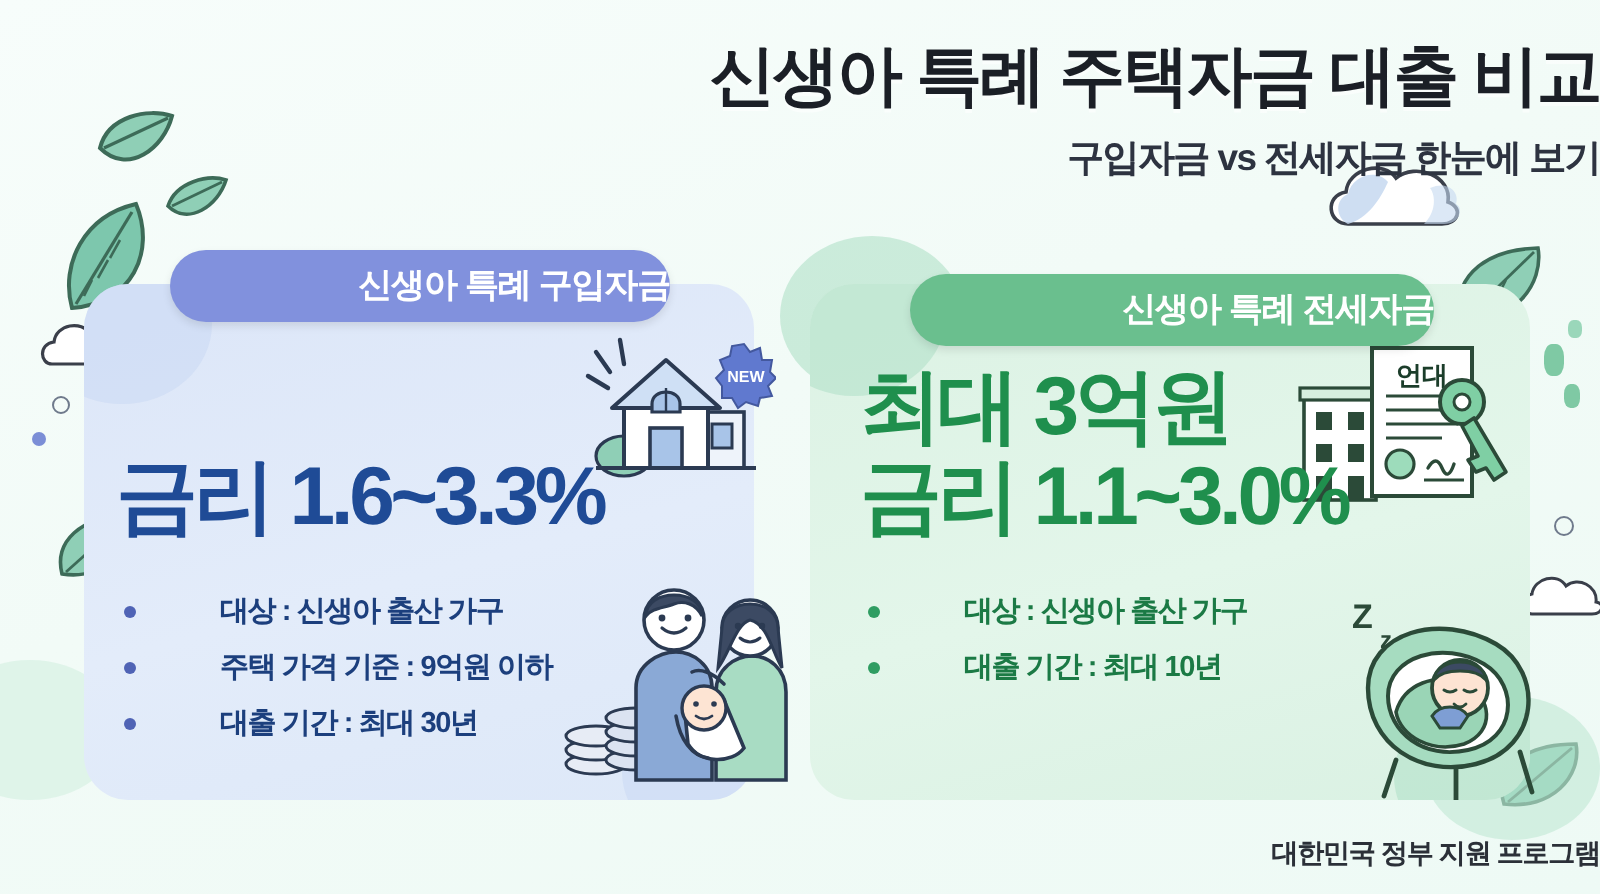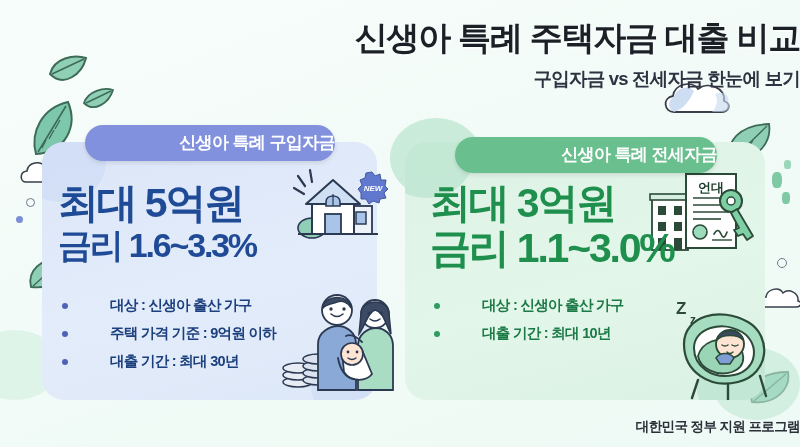--- a/index.html
+++ b/index.html
@@ -63,21 +63,21 @@
   
   .headline {
     position:absolute; z-index:6;
     font-weight:bold; letter-spacing:-2.2px; line-height:1.0;
     white-space:nowrap;
   }
   .hl-blue { color:#1f4b96; }
   .hl-green { color:#1f8f4d; }
 
   #buy-amount  { top:183px; left:58px;  font-size:41px; }
-  #buy-rate    { top:228px; left:58px;  font-size:34px; }
+  #buy-rate    { top:228px; left:58px;  font-size:41px; }
   #jeo-amount  { top:183px; left:430px; font-size:41px; }
   #jeo-rate    { top:228px; left:430px; font-size:41px; }
 
   
   .bullets { position:absolute; z-index:6; }
   #bullets-buy    { top:296px; left:62px; }
   #bullets-jeonse { top:296px; left:434px; }
 
   .bullet-row { display:flex; align-items:center; margin-bottom:9px; }
   .bullet-dot {
@@ -95,21 +95,21 @@
 
   
   #footer {
     position:absolute; bottom:11px; left:0; width:800px;
     text-align:right; font-size:13.5px; font-weight:bold;
     color:#2b3038; letter-spacing:-0.6px; z-index:6;
   }
 
   
   .illus { position:absolute; z-index:5; }
-  #illus-house  { top:166px; left:288px;font-style:italic; }
+  #illus-house  { top:166px; left:288px; }
   #illus-family { top:282px; left:280px; }
   #illus-doc    { top:168px; left:648px; }
   #illus-cradle { top:296px; left:672px; }
 </style>
 </head>
 <body>
 
 <div id="canvas">
 
   <svg class="deco" style="top:52px;left:44px;" width="46" height="40" viewBox="0 0 46 40">
@@ -176,21 +176,20 @@
     <div id="subtitle">구입자금 vs 전세자금 한눈에 보기</div>
   </div>
 
   <div class="card" id="card-buy">
     <div class="card-blob" style="top:-20px;left:-26px;width:90px;height:80px;background:#c7d7f3;"></div>
     <div class="card-blob" style="bottom:-24px;right:-20px;width:86px;height:76px;background:#c7d7f3;"></div>
   </div>
 
   <div class="pill" id="pill-buy">신생아 특례 구입자금</div>
 
-  <div class="headline hl-blue" id="buy-amount">최대 5억원</div>
   <div class="headline hl-blue" id="buy-rate">금리 1.6~3.3%</div>
 
   <div class="bullets" id="bullets-buy">
     <div class="bullet-row">
       <span class="bullet-dot bd-blue"></span>
       <span class="bullet-text bt-blue">대상 : 신생아 출산 가구</span>
     </div>
     <div class="bullet-row">
       <span class="bullet-dot bd-blue"></span>
       <span class="bullet-text bt-blue">주택 가격 기준 : 9억원 이하</span>

